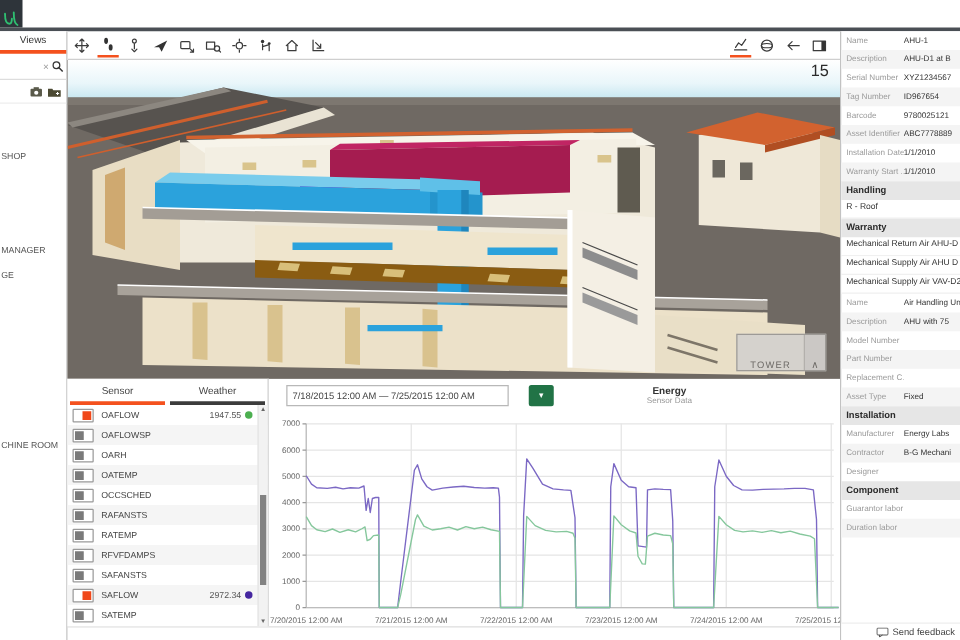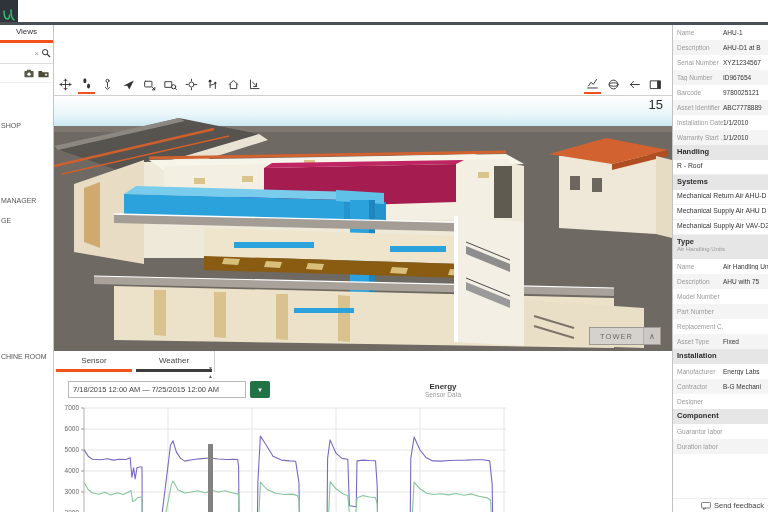--- a/index.html
+++ b/index.html
@@ -12,38 +12,38 @@
   .main{display:flex;height:487px;border-radius:10px;}
   
   .views-panel{width:54px;border-right:1px solid #c5c5c5;position:relative;background:#fff;flex:none;box-sizing:border-box;}
   .views-tab{height:13px;font-size:8px;color:#333;text-align:center;padding-top:2px;border-bottom:3px solid #f4511e;}
   .views-search{height:20px;border-bottom:1px solid #ddd;display:flex;align-items:center;padding:0 2px;}
   .views-search input{flex:1;width:20px;border:none;outline:none;font-size:7px;min-width:0;}
   .clear-x{color:#9a9a9a;font-size:8px;margin-right:2px;cursor:pointer;}
   .views-actions{height:18px;display:flex;align-items:center;justify-content:flex-end;gap:4px;padding-right:4px;border-bottom:1px solid #eee;}
   .view-item{position:absolute;left:1px;font-size:7px;color:#555;white-space:nowrap;}
   
-  .center{width:618px;flex:none;display:flex;flex-direction:column;margin-top:48px;}
+  .center{width:618px;flex:none;display:flex;flex-direction:column;}
   .toolbar{height:23px;background:#fff;border-bottom:1px solid #cfcfcf;display:flex;align-items:center;justify-content:space-between;padding:0 8px 0 3px;box-sizing:border-box;}
   .tool-group{display:flex;align-items:center;gap:4px;}
   .tool{width:17px;height:19px;display:flex;align-items:center;justify-content:center;box-sizing:border-box;cursor:pointer;}
   .tool.sel{border-bottom:2px solid #f4511e;}
   .tool svg{width:13px;height:13px;stroke:#3b3b3b;stroke-width:1.2;fill:none;stroke-linecap:round;stroke-linejoin:round;}
   
   .viewport{position:relative;height:255px;overflow:hidden;background:#6f6963;}
   .viewport>svg.scene{position:absolute;inset:0;display:block;}
   .fps{position:absolute;top:1px;right:9px;font-size:13px;color:#2b2b2b;}
-  .tower-btn{position:absolute;right:11px;bottom:6px;width:72px;height:18px;background:rgba(210,208,205,.92);
-             border:1px solid #9d9a96;box-sizing:border-box;display:flex;align-items:center;cursor:pointer;}
+  .tower-btn{position:absolute;right:11px;bottom:6px;width:72px;height:30px;background:rgba(210,208,205,.92);
+             border:1px solid #9d9a96;box-sizing:border-box;display:flex;align-items:flex-end;cursor:pointer;}
   .tower-btn .lbl{flex:1;text-align:center;font-size:7.5px;letter-spacing:1px;color:#6d6a66;}
   .tower-btn .sep{width:1px;height:100%;background:#b3b0ac;}
   .tower-btn .chev{width:16px;text-align:center;font-size:8px;color:#6d6a66;}
   
   .bottom{flex:1;display:flex;flex-direction:column;min-height:0;}
-  .bottom-row{height:198px;display:flex;flex-direction:column;}
+  .bottom-row{height:198px;display:flex;}
   .bottom-strip{flex:1;border-top:1px solid #ddd;background:#fff;}
   
   .sensor-panel{width:161px;flex:none;border-right:1px solid #d0d0d0;position:relative;box-sizing:border-box;background:#fff;}
   .tabs{height:21px;display:flex;}
   .tab{flex:1;margin:0 2px;text-align:center;font-size:8px;color:#444;padding-top:5px;box-sizing:border-box;cursor:pointer;}
   .tab.active{border-bottom:3px solid #f4511e;}
   .tab.alt{border-bottom:3px solid #3c3c3c;text-align:center;}
   .sensor-list{position:absolute;top:21px;left:0;right:0;bottom:0;overflow:hidden;}
   .sensor-row{height:16px;display:flex;align-items:center;padding-left:4px;}
   .sensor-row:nth-child(even){background:#f5f5f5;}
@@ -51,21 +51,21 @@
   .tgl .knob{position:absolute;top:0;width:7px;height:7px;margin:1px;background:#7a7a7a;left:0;}
   .tgl.on .knob{left:auto;right:0;background:#f0481a;}
   .sensor-name{flex:1;font-size:7px;color:#444;margin-left:6px;white-space:nowrap;overflow:hidden;}
   .sensor-val{font-size:7px;color:#555;margin-right:3px;}
   .dot{width:6px;height:6px;border-radius:50%;margin-right:12px;flex:none;}
   .vscroll{position:absolute;top:21px;right:0;bottom:0;width:8px;background:#f2f2f2;border-left:1px solid #e3e3e3;box-sizing:border-box;}
   .vscroll .arr{position:absolute;left:0;width:7px;height:8px;font-size:5px;color:#666;text-align:center;line-height:8px;cursor:pointer;}
   .vscroll .thumb{position:absolute;left:1px;width:5px;top:72px;height:72px;background:#828282;cursor:pointer;}
   
   .chart-panel{flex:1;display:flex;flex-direction:column;background:#fff;min-width:0;}
-  .chart-header{height:26px;display:flex;align-items:flex-end;padding-left:14px;gap:4px;}
+  .chart-header{height:26px;display:flex;align-items:center;padding-left:14px;gap:16px;}
   .date-range{width:168px;height:15px;border:1px solid #b8b8b8;background:#fff;font-size:7.5px;line-height:15px;
               padding:0 4px;color:#444;white-space:nowrap;overflow:hidden;cursor:text;}
   .date-btn{width:20px;height:17px;background:#217346;color:#fff;font-size:7px;text-align:center;line-height:17px;border-radius:2px;cursor:pointer;}
   .chart-title-wrap{flex:1;text-align:center;margin-right:60px;}
   .ct{font-size:8px;font-weight:bold;color:#333;}
   .cs{font-size:6.5px;color:#999;}
   #chart-svg{display:block;}
   .axlbl{font-size:6.5px;fill:#666;}
   
   .component-panel{width:96px;flex:none;border-left:1px solid #c2c2c2;position:relative;background:#fff;box-sizing:border-box;overflow:hidden;}
@@ -481,28 +481,24 @@
               <span class="pl">Installation Date</span>
               <span class="pv">1/1/2010</span>
             </div>
             <div class="prop-row">
               <span class="pl">Warranty Start ...</span>
               <span class="pv">1/1/2010</span>
             </div>
           </div>
           <div class="sec-header">Handling</div>
           <div class="panel-item">R - Roof</div>
-          <div class="sec-header">Systems</div>
+          <div class="sec-header">Warranty</div>
           <div class="panel-item">Mechanical Return Air AHU-D</div>
           <div class="panel-item">Mechanical Supply Air AHU D</div>
           <div class="panel-item">Mechanical Supply Air VAV-D2</div>
-          <div class="sec-header2">
-            <div class="t">Type</div>
-            <div class="s">Air Handling Units</div>
-          </div>
           <div class="rows-group">
             <div class="prop-row">
               <span class="pl">Name</span>
               <span class="pv">Air Handling Un</span>
             </div>
             <div class="prop-row">
               <span class="pl">Description</span>
               <span class="pv">AHU with 75</span>
             </div>
             <div class="prop-row">

